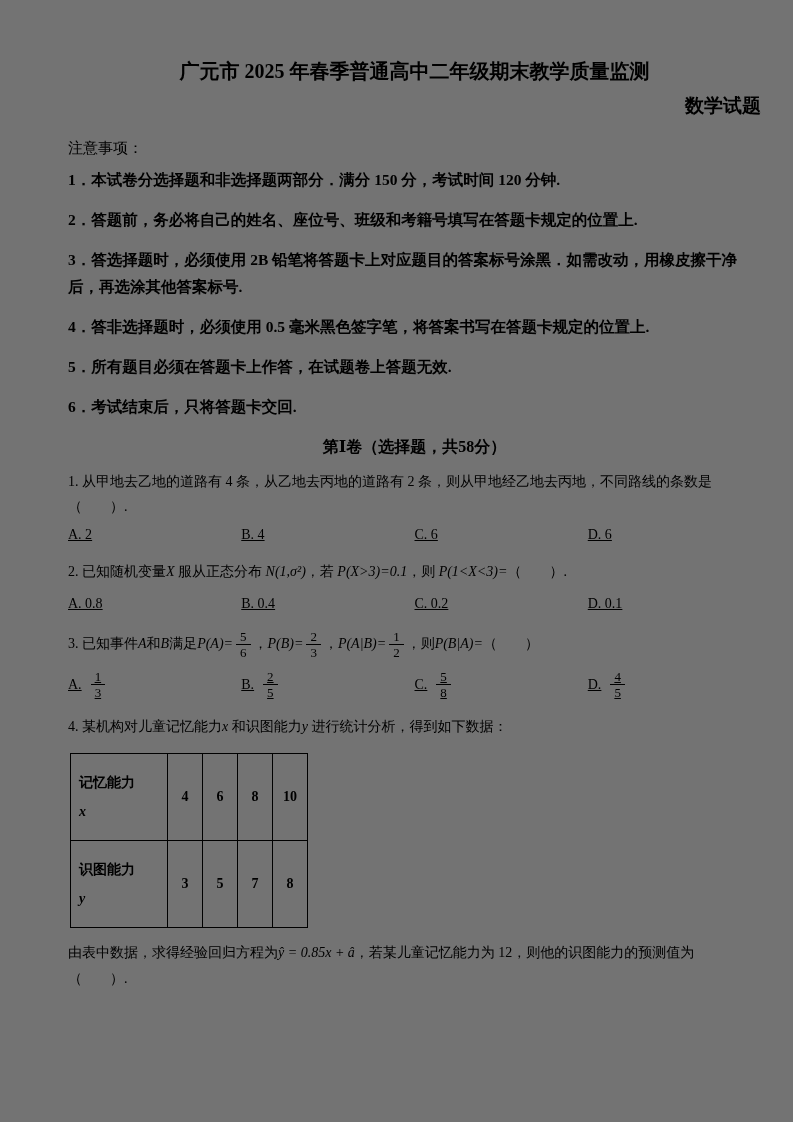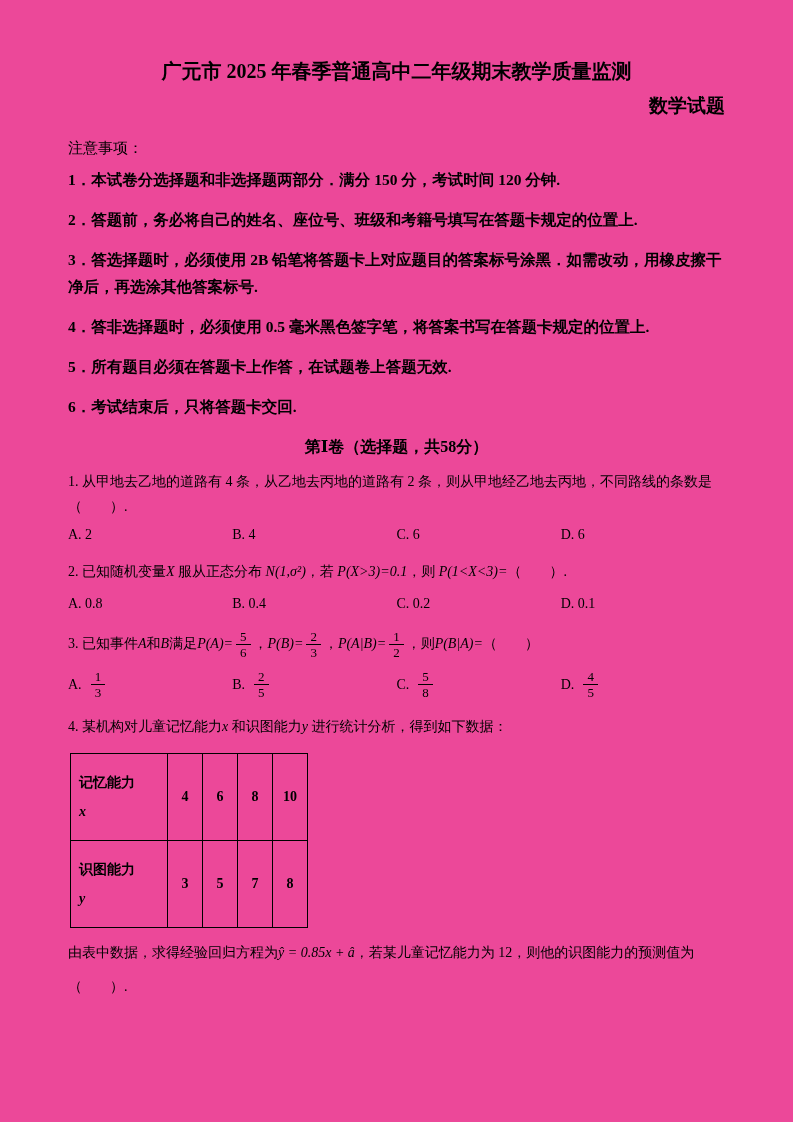--- a/index.html
+++ b/index.html
@@ -1,49 +1,49 @@
 <!DOCTYPE html>
 <html><head>
 <meta charset="utf-8">
 <style>
   html,body{margin:0;padding:0;background:#ffffff;}
   .page{
     width:793px;
     height:1122px;
     box-sizing:border-box;
     margin:0 auto;
-    padding:58px 68px 30px 68px;
-    background:#ec4899;
+    padding:58px 32px 30px 68px;
+    background:#737373;
     color:#000000;
     font-family:"Liberation Serif","DejaVu Serif",serif;
     font-size:15px;
     overflow:hidden;
   }
   .title1{text-align:center;font-size:20px;font-weight:bold;margin:0 0 10px 0;line-height:1.3;}
   .title2{text-align:right;font-size:19px;font-weight:bold;margin:0 0 20px 0;line-height:1.3;}
   .notice-head{font-size:15px;margin:12px 0 8px 0;}
   .notice-item{font-weight:bold;font-size:15.5px;line-height:1.75;margin:0 0 13px 0;}
   .section-title{text-align:center;font-weight:bold;font-size:16px;margin:16px 0 12px 0;}
   .intro{font-weight:bold;font-size:15.5px;line-height:1.85;margin:0 0 12px 0;}
   .question{font-size:14px;line-height:1.75;margin:6px 0 4px 0;}
   .blank-line{font-size:14px;margin:2px 0 6px 0;}
   .options{display:flex;align-items:center;font-size:14px;margin:8px 0 14px 0;min-height:22px;}
-  .options .opt{width:25%;display:flex;align-items:center;gap:6px;}
+  .options .opt{width:25%;display:flex;align-items:center;gap:6px;text-decoration:underline;}
   .mi{font-style:italic;}
   .frac{display:inline-block;vertical-align:middle;text-align:center;font-size:13px;line-height:1.2;margin:0 3px;}
   .frac .num{display:block;border-bottom:1px solid #000;padding:0 4px;}
   .frac .den{display:block;padding:0 4px;}
   .mathline{display:flex;align-items:center;flex-wrap:wrap;row-gap:4px;}
   .data-table{border-collapse:collapse;margin:14px 0 12px 2px;}
   .data-table td{border:1px solid #000;font-size:14px;text-align:center;vertical-align:middle;padding:0;font-weight:bold;}
   .data-table .label-cell{width:80px;text-align:left;padding:8px 8px;height:70px;vertical-align:middle;}
   .data-table .val{min-width:22px;padding:0 6px;}
   .label-cell .lbl{display:block;font-size:14px;}
   .label-cell .var{display:block;font-style:italic;margin-top:12px;font-size:14px;}
-  .followup{font-size:14px;line-height:1.8;margin:6px 0 12px 0;}
+  .followup{font-size:14px;line-height:1.8;margin:6px 0 4px 0;}
 </style>
 </head>
 <body>
 
 <div class="page">
 
   <h1 class="title1">广元市 2025 年春季普通高中二年级期末教学质量监测</h1>
   <h2 class="title2">数学试题</h2>
 
   <p class="notice-head">注意事项：</p>

